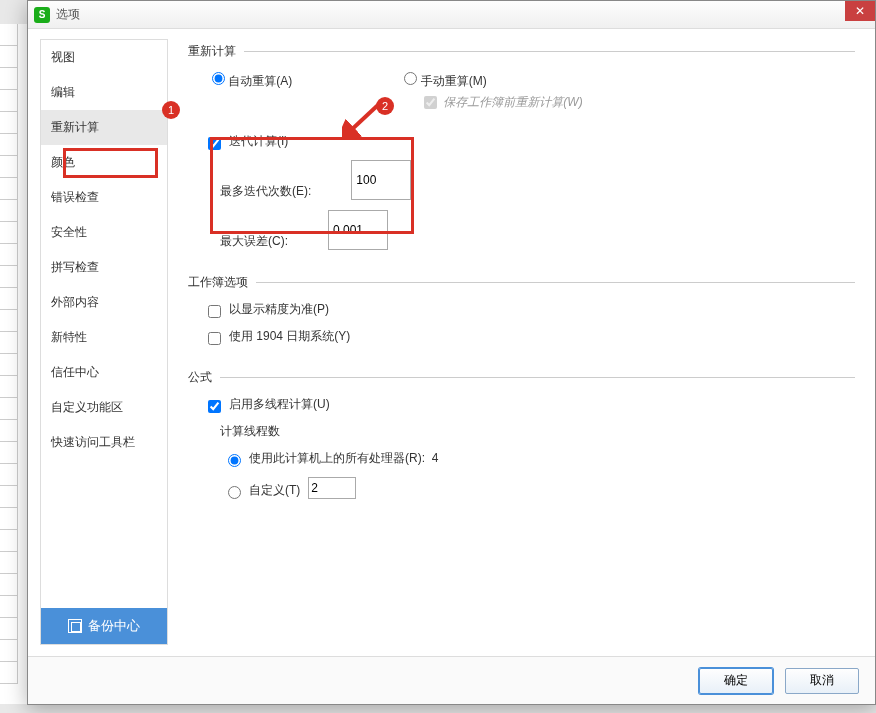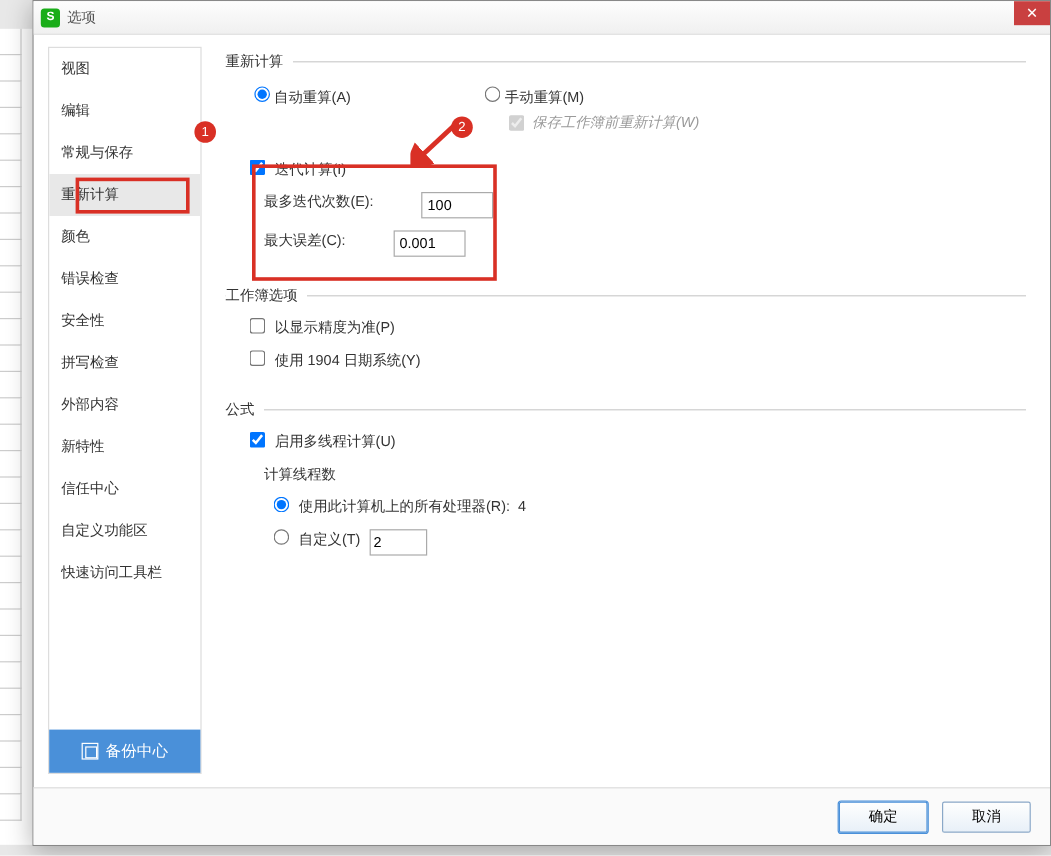--- a/index.html
+++ b/index.html
@@ -15,24 +15,24 @@
 .sidebar { width: 128px; border: 1px solid #ddd; background: #fff; display: flex; flex-direction: column; }
 .sidebar-list { flex: 1; overflow: auto; }
 .sidebar-item { padding: 9px 10px; cursor: pointer; color: #333; font-size: 12px; }
 .sidebar-item.active { background: #e8e8e8; }
 .backup-btn { height: 36px; background: #4a90d9; color: #fff; display: flex; align-items: center; justify-content: center; gap: 6px; cursor: pointer; font-size: 13px; }
 .backup-btn .bicon { width: 14px; height: 14px; border: 1px solid #fff; display: inline-block; position: relative; }
 .backup-btn .bicon::after { content: ""; position: absolute; left: 2px; top: 2px; width: 8px; height: 8px; border: 1px solid #fff; }
 .content { flex: 1; padding: 4px 8px; position: relative; color: #333; }
 fieldset { border: none; border-top: 1px solid #ccc; margin-bottom: 14px; padding: 0; }
 fieldset legend { padding-right: 8px; font-size: 12px; color: #333; }
-.row { display: flex; align-items: flex-start; margin: 10px 0 10px 20px; gap: 8px; }
+.row { display: flex; align-items: flex-end; margin: 10px 0 10px 20px; gap: 8px; }
 .radio-row { display: flex; gap: 112px; margin: 12px 0 18px 24px; }
 label { font-size: 12px; }
-input[type="text"] { width: 60px; height: 22px; border: 1px solid #aaa; padding: 0 4px; font-size: 12px; }
+input[type="text"] { width: 60px; height: 40px; border: 1px solid #aaa; padding: 0 4px; font-size: 12px; }
 input[type="number"] { width: 48px; height: 22px; border: 1px solid #aaa; padding: 0 2px; font-size: 12px; }
 .disabled-label { color: #9a9a9a; font-style: italic; }
 .indent { margin-left: 32px; gap: 40px; }
 .indent2 { margin-left: 40px; }
 .footer { position: absolute; bottom: 0; left: 0; right: 0; height: 48px; border-top: 1px solid #ddd; display: flex; align-items: center; justify-content: flex-end; gap: 12px; padding: 0 16px; background: #fafafa; }
 .btn { min-width: 74px; height: 26px; border: 1px solid #8aa8c8; background: linear-gradient(#fefefe, #e8f0f8); border-radius: 2px; cursor: pointer; font-size: 12px; }
 .btn.primary { border-color: #4a90d9; box-shadow: 0 0 0 1px #4a90d9; }
 .annot { position: absolute; pointer-events: none; }
 .annot-box-1 { left: 35px; top: 147px; width: 95px; height: 30px; border: 3px solid #d93025; }
 .annot-box-2 { left: 182px; top: 136px; width: 204px; height: 97px; border: 3px solid #d93025; }
@@ -81,21 +81,20 @@
     <span class="app-icon">S</span>
     <span class="title">选项</span>
     <span class="close-btn">✕</span>
   </div>
 
   <div class="body">
     <div class="sidebar">
       <div class="sidebar-list">
         <div class="sidebar-item">视图</div>
         <div class="sidebar-item">编辑</div>
-        <div class="sidebar-item">常规与保存</div>
         <div class="sidebar-item active">重新计算</div>
         <div class="sidebar-item">颜色</div>
         <div class="sidebar-item">错误检查</div>
         <div class="sidebar-item">安全性</div>
         <div class="sidebar-item">拼写检查</div>
         <div class="sidebar-item">外部内容</div>
         <div class="sidebar-item">新特性</div>
         <div class="sidebar-item">信任中心</div>
         <div class="sidebar-item">自定义功能区</div>
         <div class="sidebar-item">快速访问工具栏</div>

